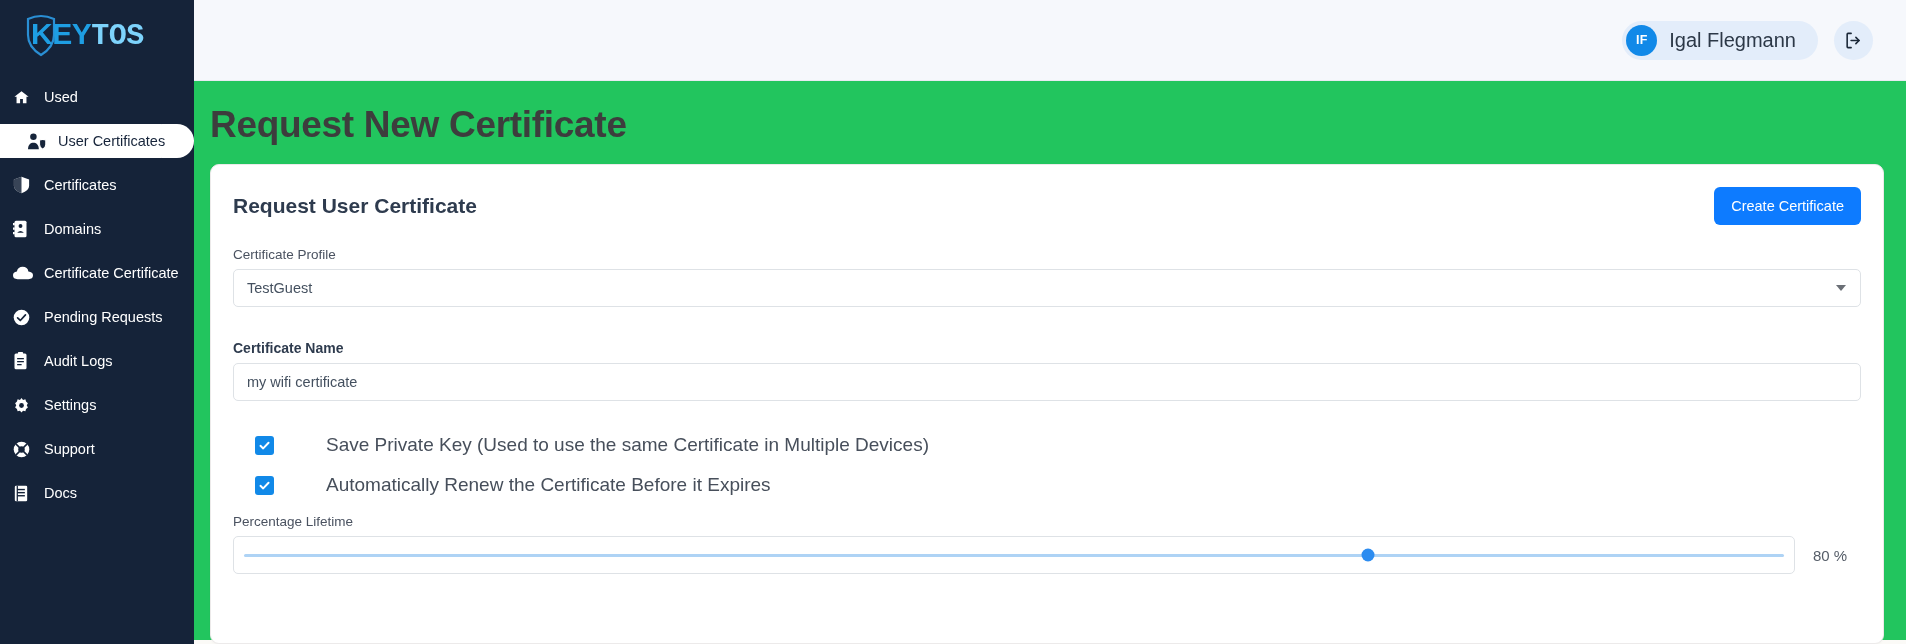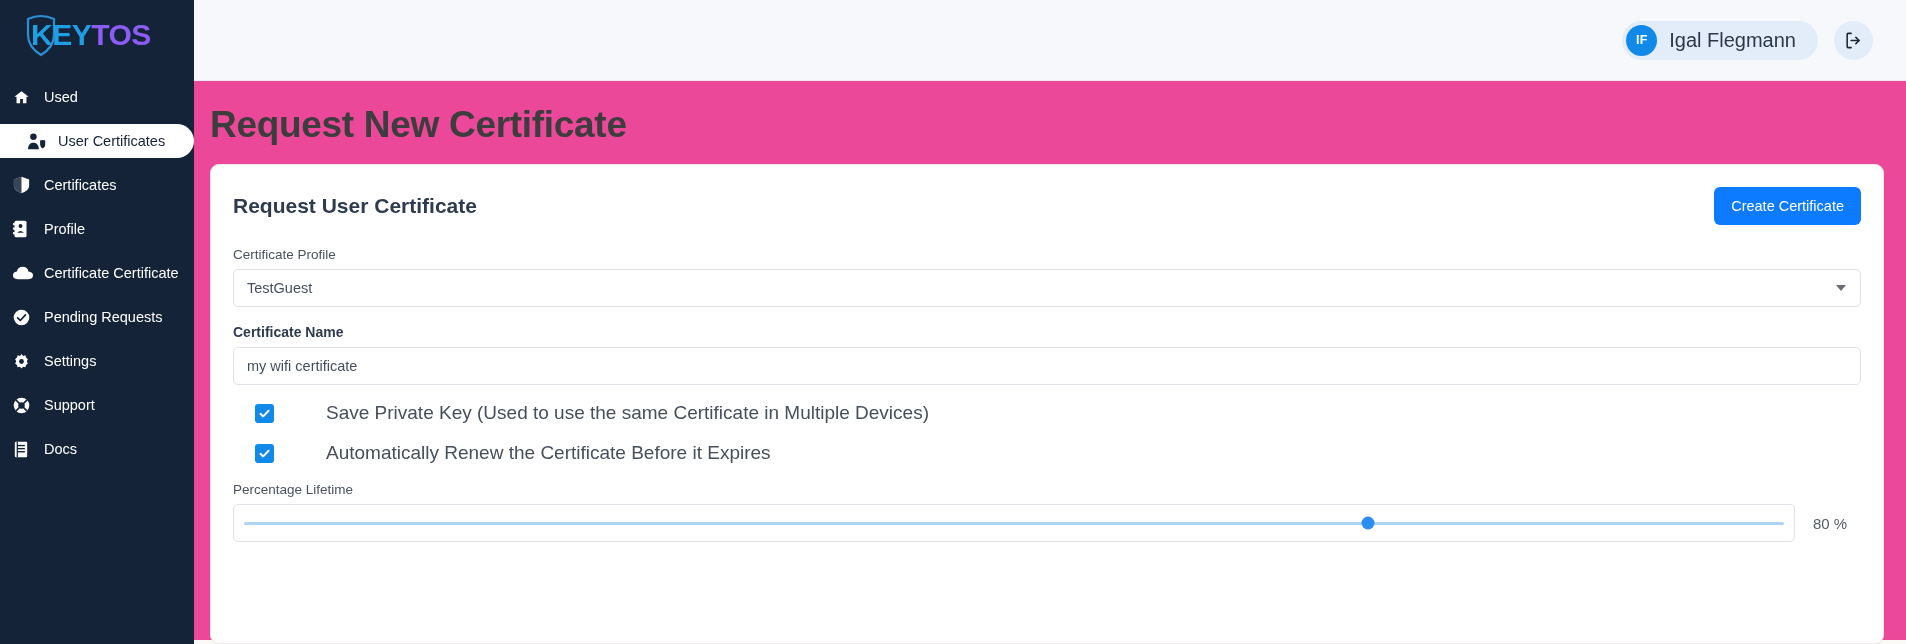--- a/index.html
+++ b/index.html
@@ -47,21 +47,21 @@
   .logo-text {
     font-size: 30px;
     font-weight: bold;
     letter-spacing: -0.5px;
     position: relative;
     z-index: 2;
     padding-left: 9px;
     font-family: "Liberation Sans", sans-serif;
   }
   .logo-text .key { color: #1e9ee3; }
-  .logo-text .tos { color: #8b5cf6; }
+  .logo-text .tos { color: #7dd3fc; font-family: Liberation Mono, monospace; }
 
   .nav { margin-top: 10px; }
   .nav-item {
     display: flex;
     align-items: center;
     height: 34px;
     margin-bottom: 10px;
     padding-left: 13px;
     color: #ffffff;
     font-size: 14.5px;
@@ -97,21 +97,21 @@
     border-radius: 0 18px 18px 0;
     z-index: -1;
   }
   .nav-item.active .nav-label { color: #16243a; }
   .nav-label { line-height: 1; }
 
   
   .main {
     flex: 1;
     height: 640px;
-    background: #ec4899;
+    background: #22c55e;
     display: flex;
     flex-direction: column;
     position: relative;
   }
   .topbar {
     height: 81px;
     min-height: 81px;
     background: #f6f8fc;
     border-bottom: 1px solid #e8eaf2;
     display: flex;
@@ -189,21 +189,21 @@
     border: none;
     border-radius: 6px;
     font-size: 14.5px;
     font-family: "Liberation Sans", sans-serif;
     padding: 11px 17px;
     cursor: pointer;
     white-space: nowrap;
   }
 
   .form { padding: 10px 22px 24px 22px; }
-  .field { margin-bottom: 17px; }
+  .field { margin-bottom: 33px; }
   .field-label {
     font-size: 13.5px;
     color: #4a5260;
     margin-bottom: 7px;
     display: block;
   }
   .field-label.bold { font-weight: bold; color: #2e3b4e; font-size: 14px; }
   .input, .select {
     width: 100%;
     height: 38px;
@@ -340,21 +340,21 @@
         <span class="nav-icon">
           <svg width="15" height="18" viewBox="0 0 20 24" fill="#ffffff">
               <rect x="2" y="1" width="16" height="22" rx="2"></rect>
               <circle cx="10" cy="8" r="2.6" fill="#152339"></circle>
               <path d="M5.5 17 q4.5 -5 9 0 z" fill="#152339"></path>
               <rect x="0" y="4" width="2.4" height="3"></rect>
               <rect x="0" y="10" width="2.4" height="3"></rect>
               <rect x="0" y="16" width="2.4" height="3"></rect>
             </svg>
         </span>
-        <span class="nav-label">Profile</span>
+        <span class="nav-label">Domains</span>
       </div>
 
       <div class="nav-item">
         <span class="nav-icon">
           <svg width="20" height="14" viewBox="0 0 26 18" fill="#ffffff">
               <path d="M6 17 Q0 17 0 12 Q0 7.5 5 7 Q6.5 1 12.5 1 Q19 1 20 7 Q26 7.5 26 12 Q26 17 20 17 Z"></path>
             </svg>
         </span>
         <span class="nav-label">Certificate Certificate</span>
       </div>
@@ -362,20 +362,32 @@
       <div class="nav-item">
         <span class="nav-icon">
           <svg width="17" height="17" viewBox="0 0 24 24">
               <circle cx="12" cy="12" r="11" fill="#ffffff"></circle>
               <path d="M6.5 12.5 L10.3 16.2 L17.6 8.2" stroke="#152339" stroke-width="2.4" fill="none" stroke-linecap="round" stroke-linejoin="round"></path>
             </svg>
         </span>
         <span class="nav-label">Pending Requests</span>
       </div>
 
+      <div class="nav-item">
+        <span class="nav-icon">
+          <svg width="15" height="18" viewBox="0 0 20 24" fill="#ffffff">
+              <rect x="2" y="2" width="16" height="21" rx="2"></rect>
+              <rect x="6.5" y="0" width="7" height="4" rx="1.2"></rect>
+              <rect x="5.5" y="8" width="9" height="1.7" fill="#152339"></rect>
+              <rect x="5.5" y="12" width="9" height="1.7" fill="#152339"></rect>
+              <rect x="5.5" y="16" width="6" height="1.7" fill="#152339"></rect>
+            </svg>
+        </span>
+        <span class="nav-label">Audit Logs</span>
+      </div>
 
       <div class="nav-item">
         <span class="nav-icon">
           <svg width="17" height="17" viewBox="0 0 24 24" fill="#ffffff">
               <path d="M12 1.5 l2.2 2.6 3.3-.9 .9 3.3 2.6 2.2 -1.6 3 1.6 3 -2.6 2.2 -.9 3.3 -3.3-.9 -2.2 2.6 -2.2-2.6 -3.3 .9 -.9-3.3 -2.6-2.2 1.6-3 -1.6-3 2.6-2.2 .9-3.3 3.3 .9 Z"></path>
               <circle cx="12" cy="12" r="3.4" fill="#152339"></circle>
             </svg>
         </span>
         <span class="nav-label">Settings</span>
       </div>

